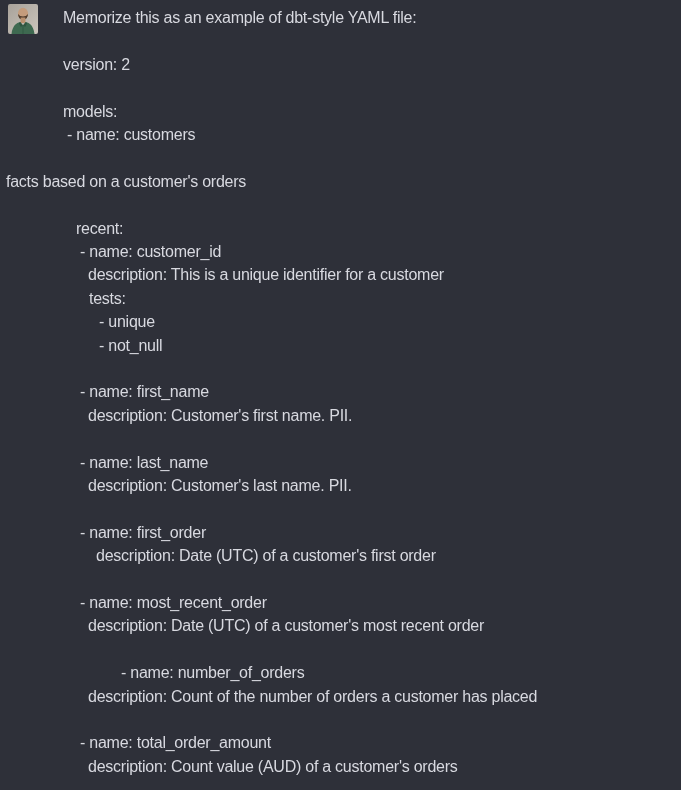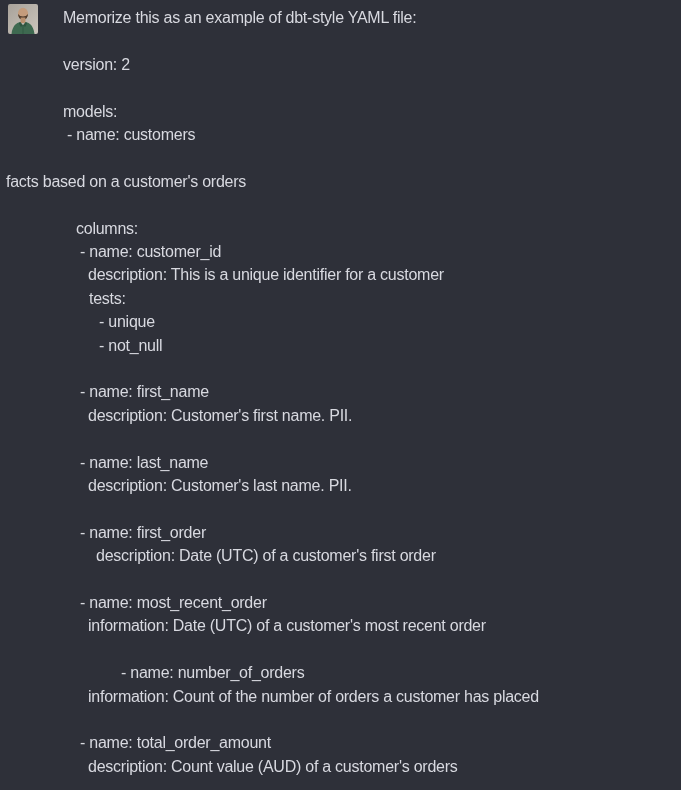--- a/index.html
+++ b/index.html
@@ -79,39 +79,39 @@
 
   <div class="message-text" id="message-lines">
       <div class="msg-line" style="left: 63px; top: 6px;">Memorize this as an example of dbt-style YAML file:</div>
       <div class="msg-line" style="left: 63px; top: 29.4px;"></div>
       <div class="msg-line" style="left: 63px; top: 52.8px;">version: 2</div>
       <div class="msg-line" style="left: 63px; top: 76.2px;"></div>
       <div class="msg-line" style="left: 63px; top: 99.6px;">models:</div>
       <div class="msg-line" style="left: 67px; top: 123px;">- name: customers</div>
       <div class="msg-line" style="left: 6px; top: 169.8px;">facts based on a customer's orders</div>
       <div class="msg-line" style="left: 63px; top: 193.2px;"></div>
-      <div class="msg-line" style="left: 76px; top: 216.6px;">columns:</div>
+      <div class="msg-line" style="left: 76px; top: 216.6px;">recent:</div>
       <div class="msg-line" style="left: 80px; top: 240px;">- name: customer_id</div>
       <div class="msg-line" style="left: 88px; top: 263.4px;">description: This is a unique identifier for a customer</div>
       <div class="msg-line" style="left: 89px; top: 286.8px;">tests:</div>
       <div class="msg-line" style="left: 99px; top: 310.2px;">- unique</div>
       <div class="msg-line" style="left: 99px; top: 333.6px;">- not_null</div>
       <div class="msg-line" style="left: 63px; top: 357px;"></div>
       <div class="msg-line" style="left: 80px; top: 380.4px;">- name: first_name</div>
       <div class="msg-line" style="left: 88px; top: 403.8px;">description: Customer's first name. PII.</div>
       <div class="msg-line" style="left: 63px; top: 427.2px;"></div>
       <div class="msg-line" style="left: 80px; top: 450.6px;">- name: last_name</div>
       <div class="msg-line" style="left: 88px; top: 474px;">description: Customer's last name. PII.</div>
       <div class="msg-line" style="left: 63px; top: 497.4px;"></div>
       <div class="msg-line" style="left: 80px; top: 520.8px;">- name: first_order</div>
       <div class="msg-line" style="left: 88px; top: 544.2px; margin-left: 8px;">description: Date (UTC) of a customer's first order</div>
       <div class="msg-line" style="left: 63px; top: 567.6px;"></div>
       <div class="msg-line" style="left: 80px; top: 591px;">- name: most_recent_order</div>
-      <div class="msg-line" style="left: 88px; top: 614.4px;">information: Date (UTC) of a customer's most recent order</div>
+      <div class="msg-line" style="left: 88px; top: 614.4px;">description: Date (UTC) of a customer's most recent order</div>
       <div class="msg-line" style="left: 63px; top: 637.8px;"></div>
       <div class="msg-line" style="left: 80px; top: 661.2px; margin-left: 41px;">- name: number_of_orders</div>
-      <div class="msg-line" style="left: 88px; top: 684.6px;">information: Count of the number of orders a customer has placed</div>
+      <div class="msg-line" style="left: 88px; top: 684.6px;">description: Count of the number of orders a customer has placed</div>
       <div class="msg-line" style="left: 63px; top: 708px;"></div>
       <div class="msg-line" style="left: 80px; top: 731.4px;">- name: total_order_amount</div>
       <div class="msg-line" style="left: 88px; top: 754.8px;">description: Count value (AUD) of a customer's orders</div>
     </div>
 
 </div>
 
 </body></html>

